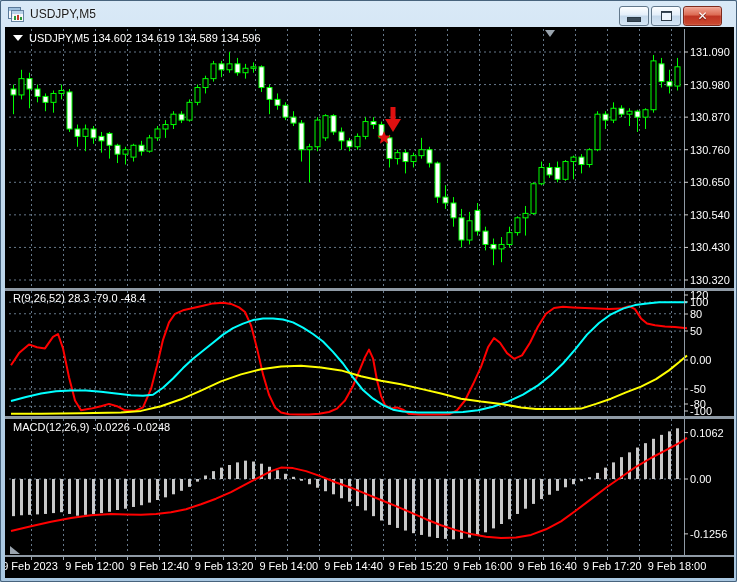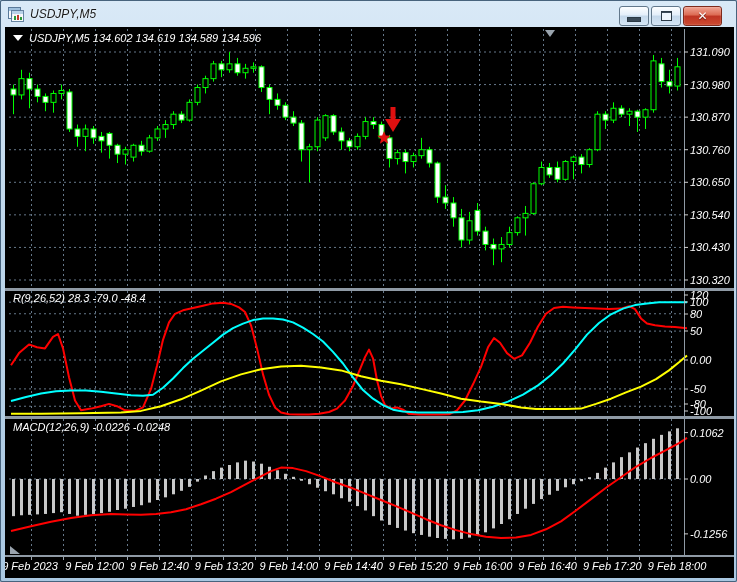--- a/index.html
+++ b/index.html
@@ -1,19 +1,19 @@
 <!DOCTYPE html>
 <html><head>
 <meta charset="utf-8">
 <style>
   html,body{margin:0;padding:0;overflow:hidden;background:#8ea8bf;}
   body{width:737px;height:582px;position:relative;font-family:"Liberation Sans",sans-serif;}
   .window{position:absolute;left:0;top:0;width:735px;height:580px;
     background:linear-gradient(180deg,#d9e9f7 0%,#bed7ec 40%,#a9c7e1 100%);
-    border:1px solid #47637d;border-radius:2px;font-style:italic;}
+    border:1px solid #47637d;border-radius:2px;}
   .titlebar{position:absolute;left:0;top:0;right:0;height:26px;display:flex;align-items:center;}
   .app-icon{width:16px;height:15px;margin-left:7px;display:inline-block;}
   .title-text{margin-left:6px;font-size:12px;color:#1a1a1a;
     text-shadow:0 0 3px rgba(255,255,255,.9);}
   .win-buttons{position:absolute;right:14px;top:5px;display:flex;gap:2px;}
   .wbtn{height:18px;border:1px solid #62788c;border-radius:3px;
     background:linear-gradient(180deg,#fdfeff 0%,#e3eefa 45%,#c4d8eb 50%,#d5e5f4 100%);
     display:flex;align-items:center;justify-content:center;box-shadow:inset 0 0 1px #fff;}
   .wbtn.min{width:28px;} .wbtn.max{width:28px;}
   .wbtn.close{width:37px;border-color:#7e2a1c;

